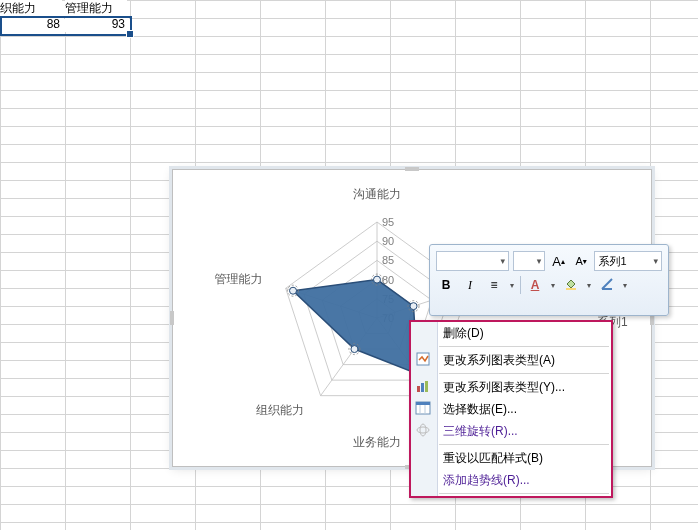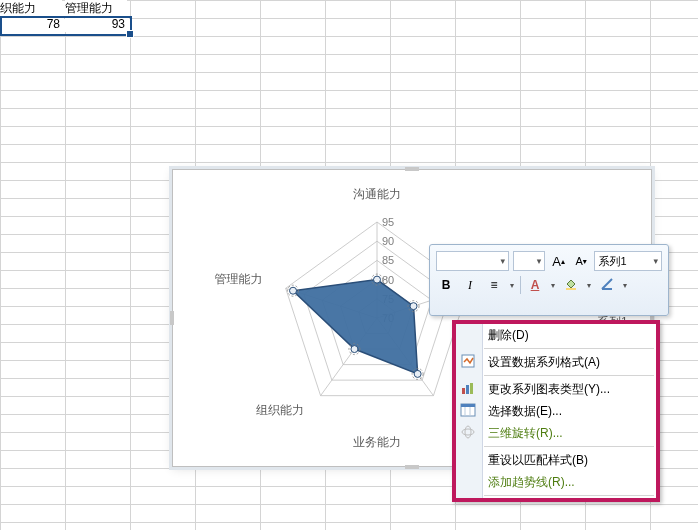--- a/index.html
+++ b/index.html
@@ -19,24 +19,24 @@
 #sel{position:absolute;border:2px solid #1a4f8b;background:transparent;pointer-events:none}
 #sel .fill{position:absolute;right:-4px;bottom:-4px;width:6px;height:6px;background:#1a4f8b;border:1px solid #fff}
 
 
 #chartObj{position:absolute;left:172px;top:169px;width:478px;height:296px;background:#fff;border:1px solid #bfbfbf;box-shadow:0 0 0 3px #e0e6ec, 0 2px 10px rgba(0,0,0,.12)}
 #chartObj .handle{position:absolute;width:14px;height:4px;background:#c8c8c8}
 #chartObj .handleV{width:4px;height:14px}
 #plot{position:absolute;left:14px;top:8px;width:450px;height:280px}
 
 
-#ctx{position:absolute;left:452px;top:320px;width:200px;background:#fff;border:4px solid #be185d;box-shadow:2px 2px 4px rgba(0,0,0,.25);z-index:30}
+#ctx{position:absolute;left:409px;top:320px;width:200px;background:#fff;border:2px solid #be185d;box-shadow:2px 2px 4px rgba(0,0,0,.25);z-index:30}
 #ctx .it{height:22px;line-height:22px;padding-left:32px;position:relative;font-size:12px;cursor:default}
 #ctx .it.hot{background:linear-gradient(#fff2c8,#ffe590);border:1px solid #e5b200;height:20px;line-height:20px;padding-left:31px}
-#ctx .it.dis{color:#4d7c0f}
+#ctx .it.dis{color:#4c1d95}
 #ctx .sep{height:1px;background:#d4d4d4;margin:2px 2px 2px 28px}
 #ctx .ic{position:absolute;left:4px;top:2px;width:18px;height:18px}
 #ctx .gutter{position:absolute;left:0;top:0;bottom:0;width:26px;background:#eef3f8;border-right:1px solid #d0d7e5}
 
 
 #mini{position:absolute;left:429px;top:244px;width:240px;height:72px;background:linear-gradient(#f6fafe,#e6eef7);border:1px solid #9db4cc;border-radius:3px;box-shadow:2px 2px 4px rgba(0,0,0,.2);z-index:30;padding:4px 6px;box-sizing:border-box}
 #mini .row{display:flex;align-items:center;gap:4px;height:24px}
 #mini .combo{height:20px;border:1px solid #b5c4d6;background:#fff;display:flex;align-items:center;padding:0 3px;font-size:11px;box-sizing:border-box}
 #mini .combo .dd{margin-left:auto;font-size:9px;color:#555}
 #mini .btn{width:20px;height:20px;display:flex;align-items:center;justify-content:center;font-size:12px;border-radius:2px}
@@ -93,21 +93,21 @@
       <div class="hline" style="top: 522px;"></div>
     </div>
 
 <div class="hdrcell" style="left:0;width:62px">
   <span>织能力</span>
 </div>
 <div class="hdrcell" style="left:65px;width:62px">
   <span>管理能力</span>
 </div>
 <div class="valcell" style="left:0;width:64px">
-  <span>78</span>
+  <span>88</span>
 </div>
 <div class="valcell" style="left:65px;width:64px">
   <span>93</span>
 </div>
 
 <div id="sel" style="left:0px;top:16px;width:128px;height:16px">
   <div class="fill"></div>
 </div>
 
 <div id="chartObj">
@@ -212,21 +212,21 @@
       </span>
     </div>
     <div class="splitdd">▾</div>
   </div>
 </div>
 
 <div id="ctx">
   <div class="gutter"></div>
 <div class="it"><span>删除(D)</span></div>
       <div class="sep"></div>
-      <div class="it"><span>设置数据系列格式(A)</span><span class="ic"><svg width="16" height="16" viewBox="0 0 16 16">
+      <div class="it"><span>更改系列图表类型(A)</span><span class="ic"><svg width="16" height="16" viewBox="0 0 16 16">
             <rect x="2" y="2" width="12" height="12" fill="#fff" stroke="#6a8fb5"></rect>
             <path d="M4 9 L7 6 L10 10 L13 5" stroke="#d46a2a" fill="none" stroke-width="1.5"></path>
           </svg></span></div>
       <div class="sep"></div>
       <div class="it"><span>更改系列图表类型(Y)...</span><span class="ic"><svg width="16" height="16" viewBox="0 0 16 16">
             <rect x="2" y="8" width="3" height="6" fill="#c0504d"></rect>
             <rect x="6" y="5" width="3" height="9" fill="#4f81bd"></rect>
             <rect x="10" y="3" width="3" height="11" fill="#9bbb59"></rect>
           </svg></span></div>
       <div class="it"><span>选择数据(E)...</span><span class="ic"><svg width="16" height="16" viewBox="0 0 16 16">

